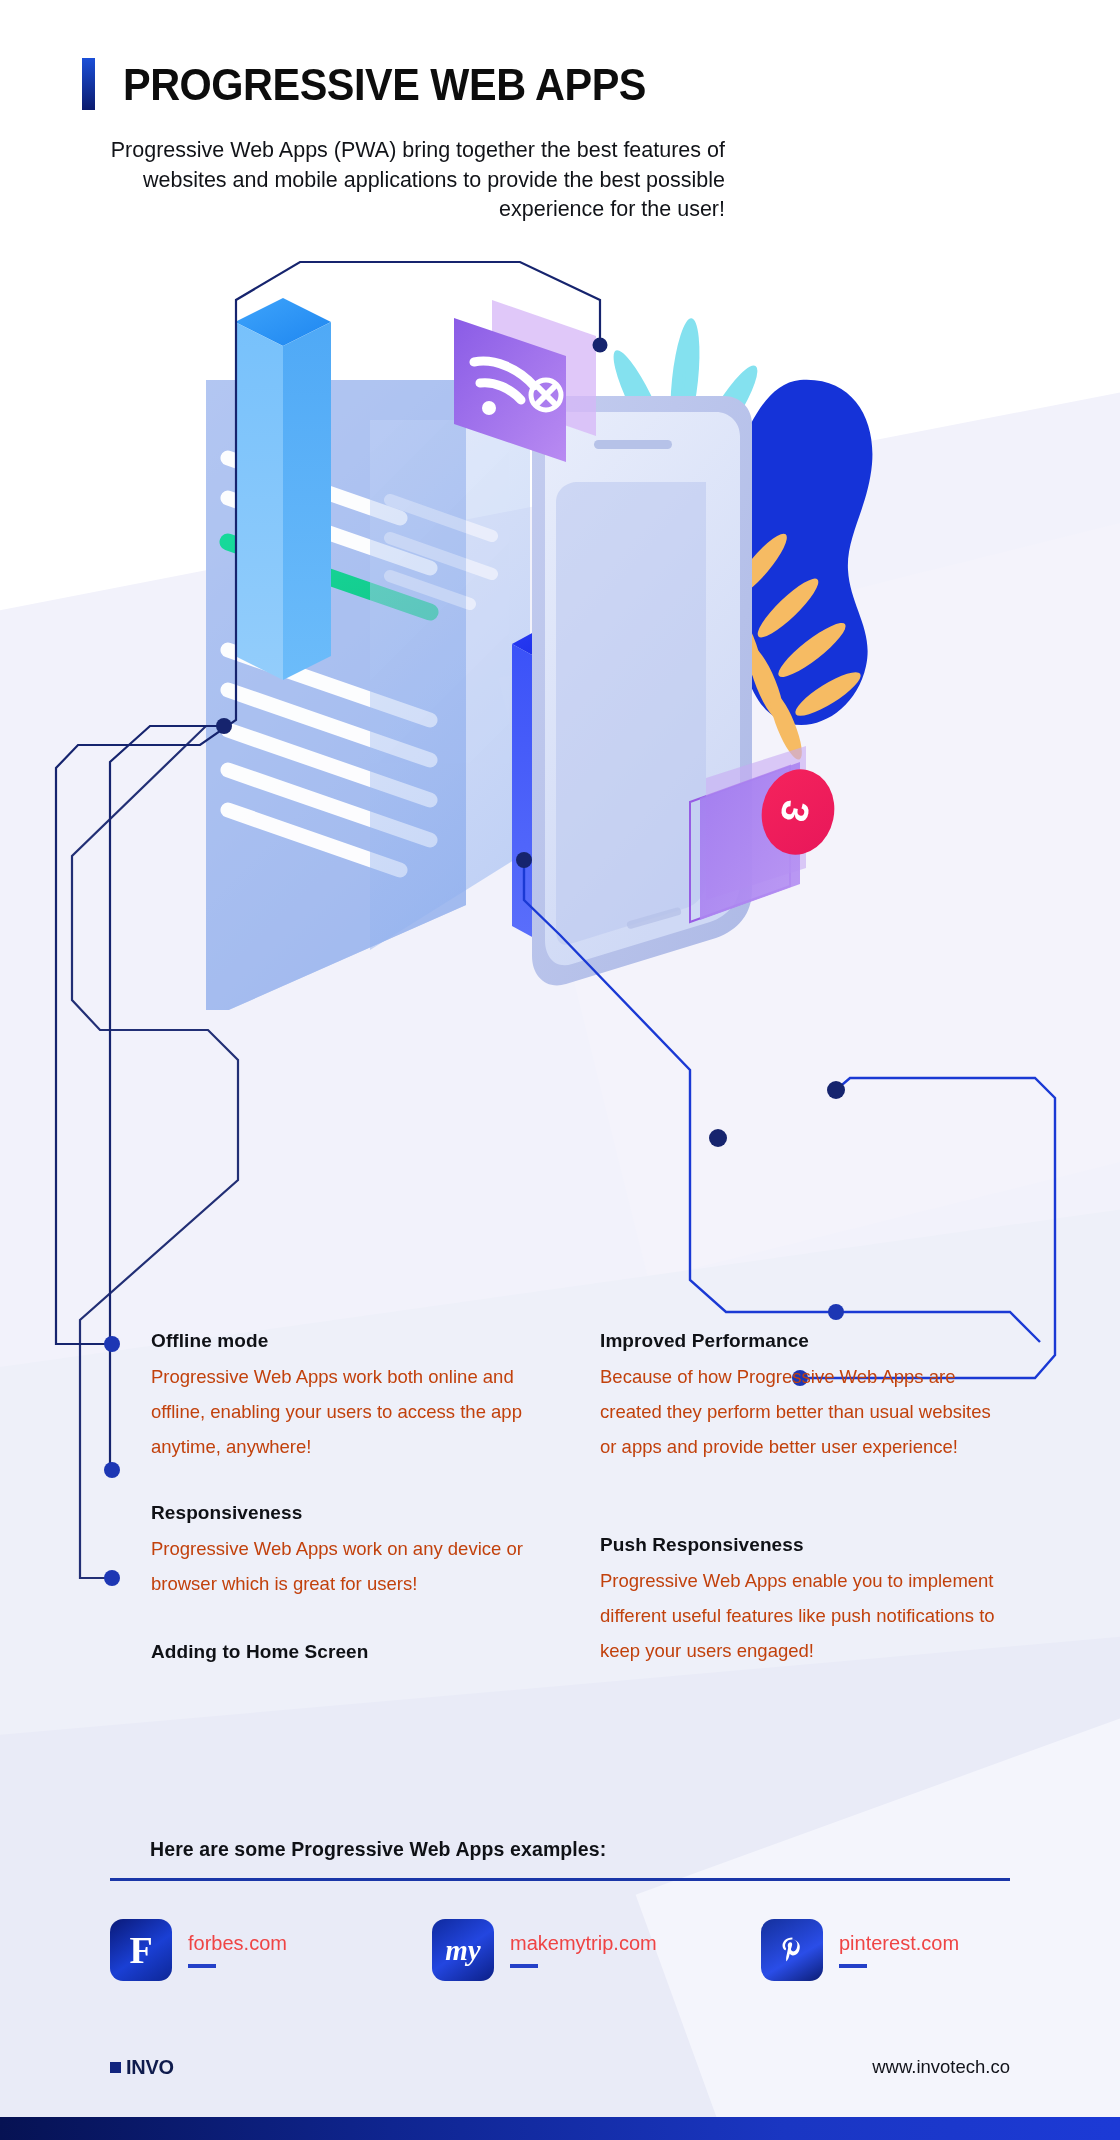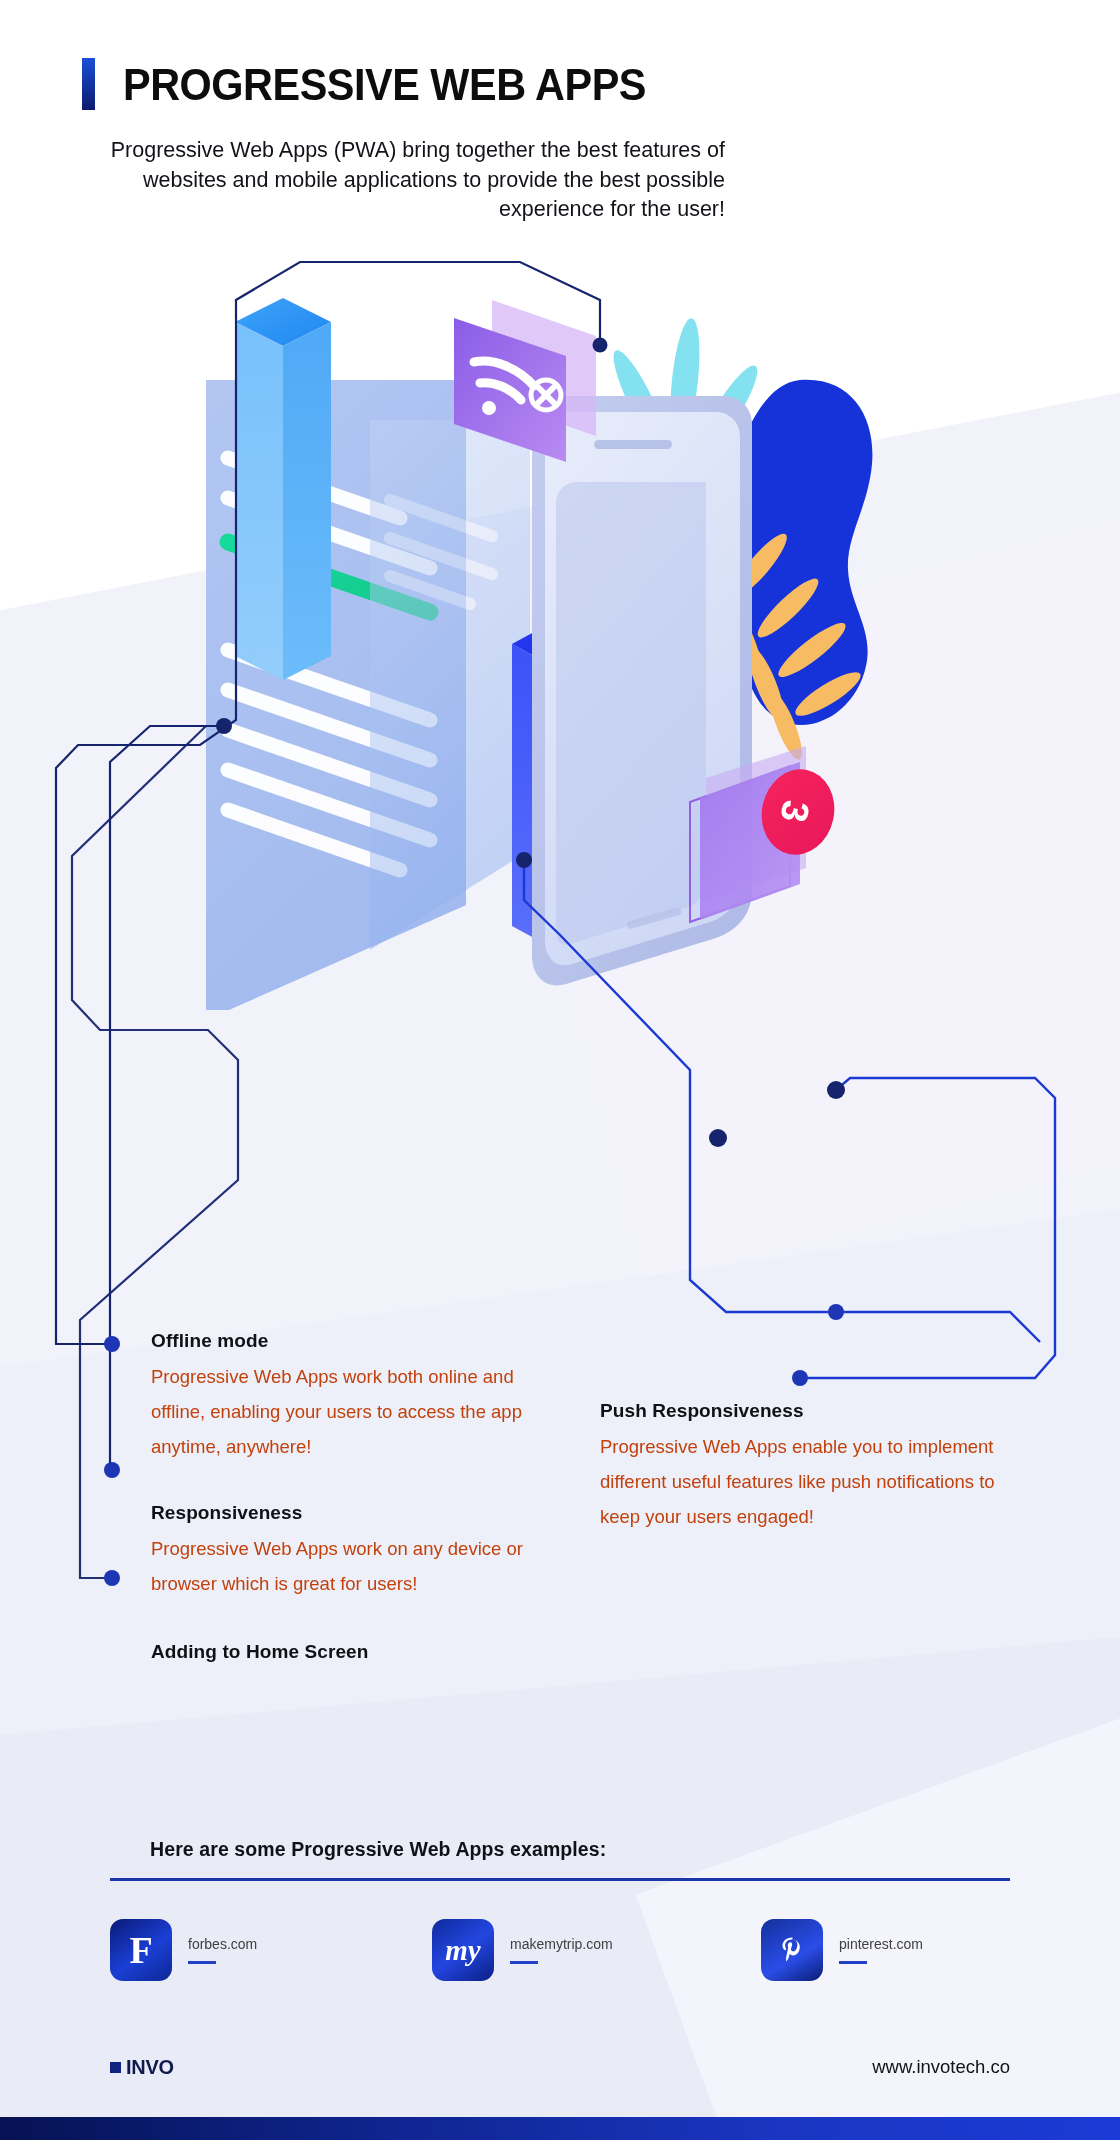--- a/index.html
+++ b/index.html
@@ -118,21 +118,21 @@
     font-family:"Liberation Serif", serif; font-size:38px; font-weight:bold; line-height:1;
   }
   .logo-mmt {
     background:linear-gradient(145deg,#0f2a9e 0%,#2346e0 50%,#0b1f86 100%);
     font-family:"Liberation Serif", serif; font-style:italic; font-size:29px; font-weight:bold; line-height:1;
   }
   .logo-pinterest {
     background:linear-gradient(150deg,#14309c 0%,#2a4de8 60%,#0b1c72 100%);
   }
   .example-meta { display:flex; flex-direction:column; gap:9px; }
-  .example-name { font-size:14px; color:#404040; }
+  .example-name { font-size:20px; color:#ef4444; }
   .example-underline { width:28px; height:3.5px; background:#2440c8; }
 
   
   .footer { position:absolute; left:110px; top:2055px; width:900px; display:flex; align-items:center; justify-content:space-between; }
   .brand { display:flex; align-items:center; gap:3px; }
   .brand-mark { width:11px; height:11px; background:#12257e; margin-right:2px; }
   .brand-text {
     font-size:21px; font-weight:bold; color:#0f1b4d; letter-spacing:-0.3px;
     transform:scaleX(0.95); transform-origin:left center;
   }
@@ -371,20 +371,24 @@
       <div class="feature" style="margin-top:38px">
         <h3>Responsiveness</h3>
         <p>Progressive Web Apps work on any device or browser which is great for users!</p>
       </div>
       <div class="feature" style="margin-top:40px">
         <h3>Adding to Home Screen</h3>
       </div>
     </div>
 
     <div class="col col-right">
+      <div class="feature">
+        <h3>Improved Performance</h3>
+        <p>Because of how Progressive Web Apps are created they perform better than usual websites or apps and provide better user experience!</p>
+      </div>
       <div class="feature" style="margin-top:70px">
         <h3>Push Responsiveness</h3>
         <p>Progressive Web Apps enable you to implement different useful features like push notifications to keep your users engaged!</p>
       </div>
     </div>
   </div>
 
   <div class="examples">
     <div class="examples-head">Here are some Progressive Web Apps examples:</div>
     <div class="examples-rule"></div>

